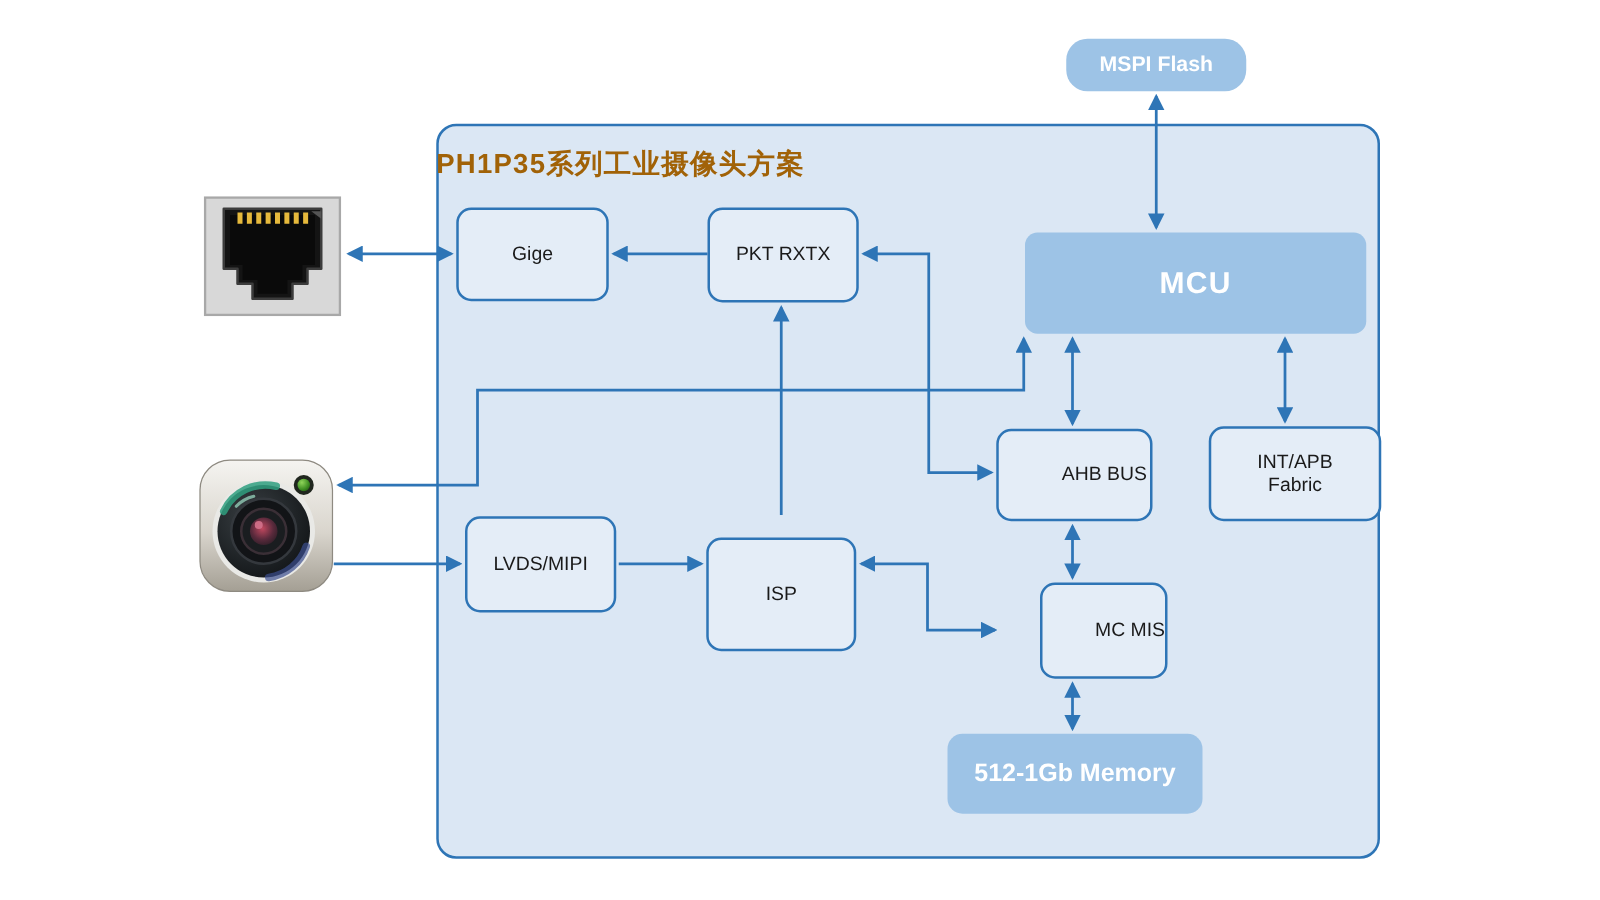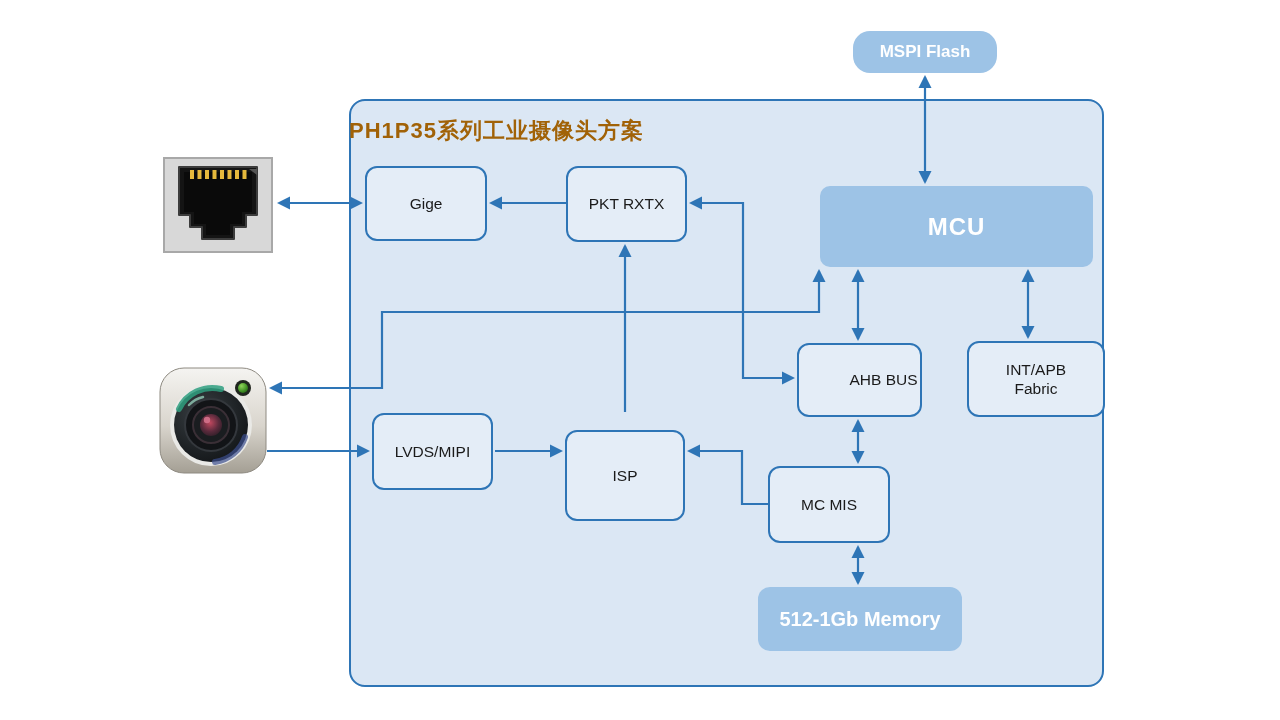--- a/index.html
+++ b/index.html
@@ -29,21 +29,21 @@
   }
   .n-mspi{left:853px;top:31px;width:144px;height:42px;border-radius:17px;font-size:17px;}
   .n-mcu{left:788px;top:186px;width:273px;height:81px;border-radius:10px;font-size:24px;font-weight:700;letter-spacing:1px;margin-left:32px;}
   .n-memory{left:758px;top:587px;width:204px;height:64px;border-radius:12px;font-size:20px;}
   .n-gige{left:365px;top:166px;width:122px;height:75px;}
   .n-pkt{left:566px;top:166px;width:121px;height:76px;}
   .n-ahb{left:797px;top:343px;width:125px;height:74px;padding-left:48px;}
   .n-intapb{left:967px;top:341px;width:138px;height:76px;padding:0 14px;}
   .n-lvds{left:372px;top:413px;width:121px;height:77px;}
   .n-isp{left:565px;top:430px;width:120px;height:91px;}
-  .n-mcmis{left:768px;top:466px;width:122px;height:77px;}
+  .n-mcmis{left:832px;top:466px;width:102px;height:77px;justify-content:flex-end;}
   .peripheral{position:absolute;}
   .p-jack{left:163px;top:157px;width:110px;height:96px;}
   .p-camera{left:159px;top:367px;width:108px;height:107px;}
 </style>
 </head>
 <body>
 
 <div class="canvas">
 
   <div class="container-box"></div>

